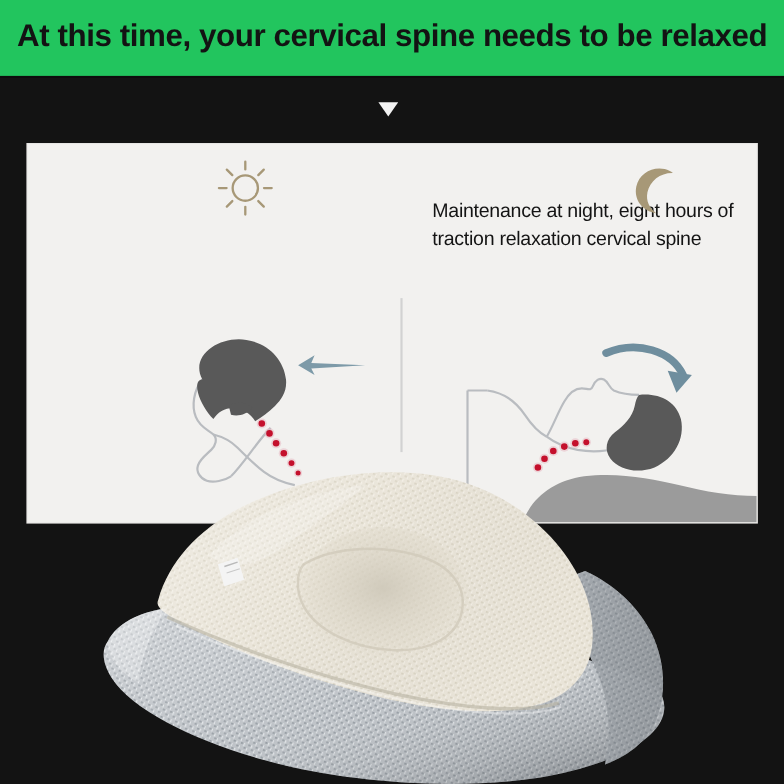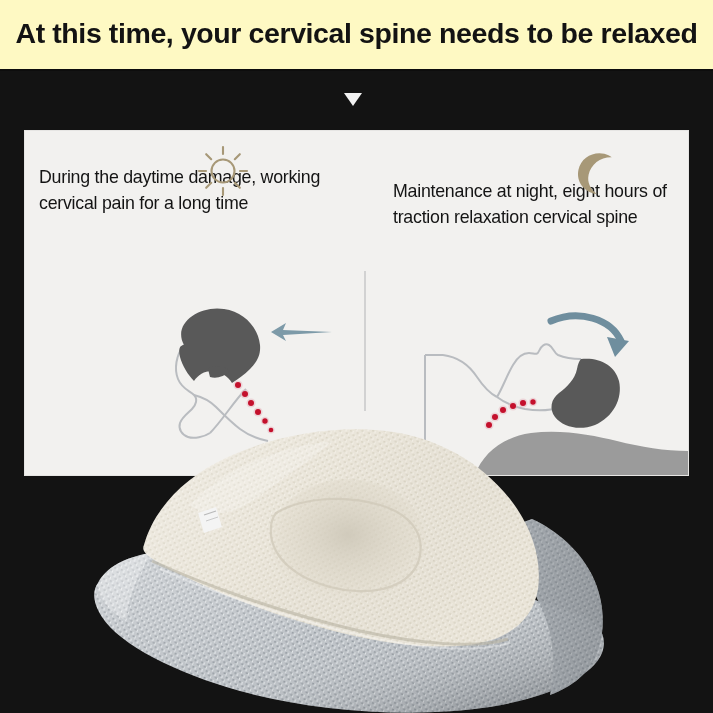--- a/index.html
+++ b/index.html
@@ -7,21 +7,21 @@
   body {
     font-family:"Liberation Sans", sans-serif;
     background:#141414;
     overflow:hidden;
     position:relative;
   }
 
   
   #header-banner{
     position:absolute; left:0; top:0; width:713px; height:71px;
-    background:#fef9c3;
+    background:#22c55e;
     display:flex; align-items:center; justify-content:center;
     border-bottom:2px solid #0d0d0d;
   }
   #header-title{
     font-size:28.5px;
     font-weight:bold;
     color:#131313;
     letter-spacing:-0.4px;
     white-space:nowrap;
     line-height:1;
@@ -109,21 +109,20 @@
 </div>
 
 <div id="dark-stage">
 
   <div id="pointer-triangle"></div>
 
   <div id="info-panel">
 
     <div id="panel-divider"></div>
 
-    <div class="col-text" id="left-text">During the daytime damage, working cervical pain for a long time</div>
 
     <svg id="sun-icon" viewBox="0 0 56 56">
       <circle cx="28" cy="28" r="11.5" fill="none" stroke="#a79877" stroke-width="2.1"></circle>
       <g stroke="#a79877" stroke-width="2.1" stroke-linecap="round">
         <line x1="28" y1="4" x2="28" y2="11"></line>
         <line x1="28" y1="45" x2="28" y2="52"></line>
         <line x1="4" y1="28" x2="11" y2="28"></line>
         <line x1="45" y1="28" x2="52" y2="28"></line>
         <line x1="11.2" y1="11.2" x2="16.2" y2="16.2"></line>
         <line x1="39.8" y1="39.8" x2="44.8" y2="44.8"></line>

